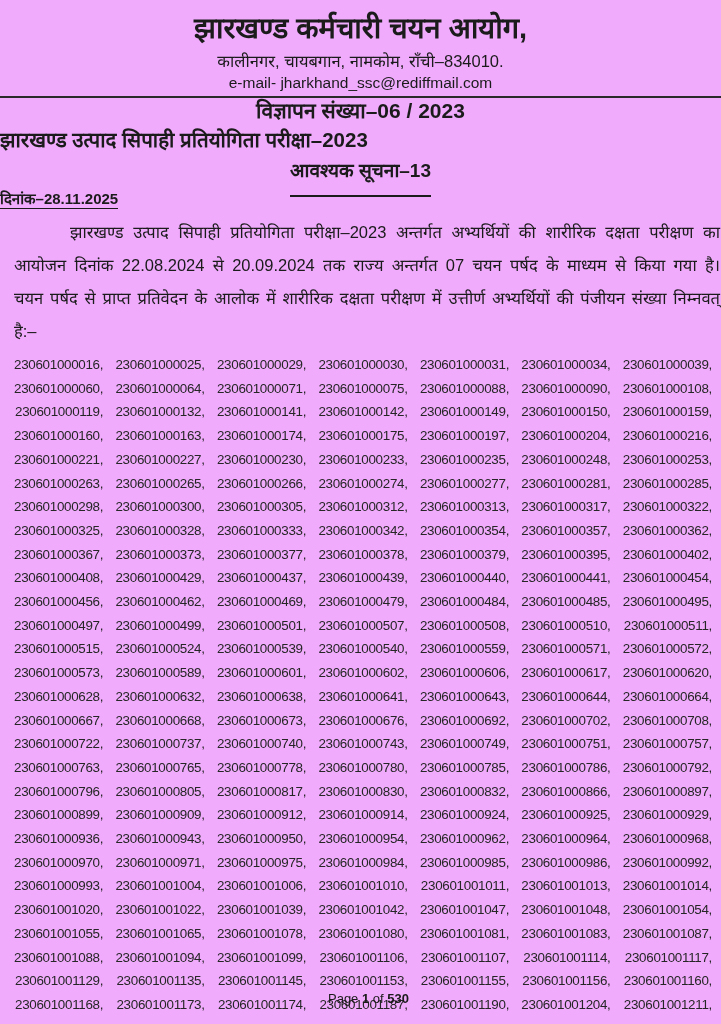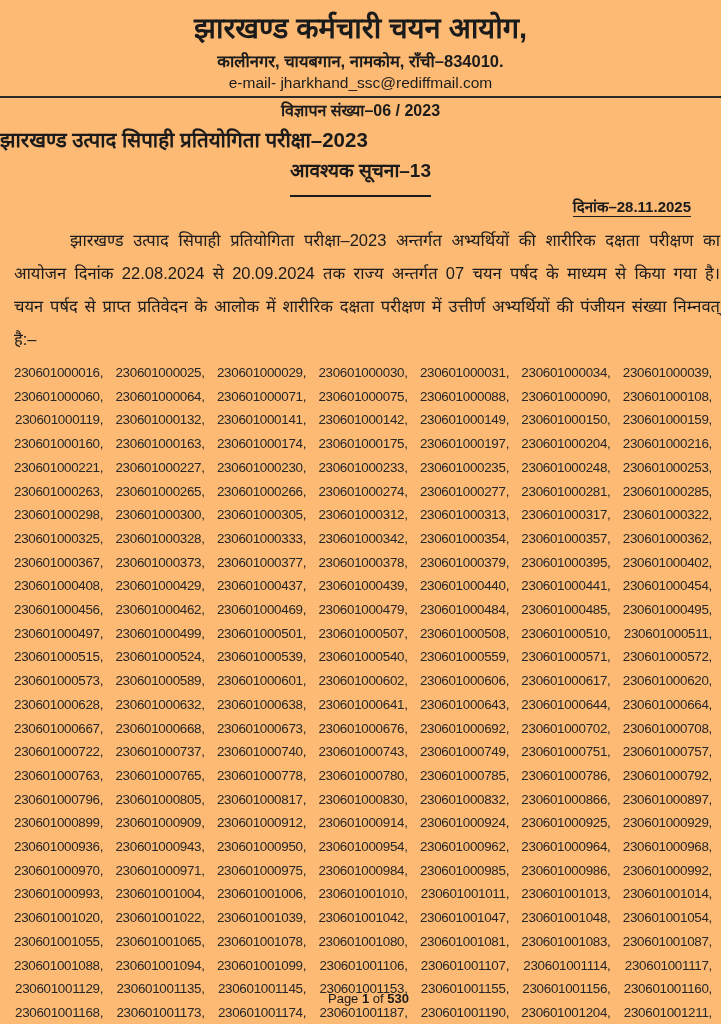--- a/index.html
+++ b/index.html
@@ -1,57 +1,57 @@
 <!DOCTYPE html>
 <html><head>
 <meta charset="utf-8">
 <style>
   html, body { margin: 0; padding: 0; background: #e8e8e8; }
   .page {
     position: relative;
     width: 721px;
     height: 1024px;
     margin: 0 auto;
-    background: #fdba74;
+    background: #f0abfc;
     color: #1b1b1b;
     font-family: "Liberation Sans", "DejaVu Sans", sans-serif;
     overflow: hidden;
     box-sizing: border-box;
   }
   .org-name {
     margin: 0;
     padding-top: 10px;
     text-align: center;
     font-size: 29px;
     font-weight: 700;
     line-height: 36px;
   }
   .org-address {
     margin-top: 5px;
     text-align: center;
     font-size: 16.5px;
-    font-weight: 700;
+    font-weight: 400;
     line-height: 20px;
   }
   .org-email {
     margin-top: 2px;
     text-align: center;
     font-size: 15.5px;
     font-weight: 400;
     line-height: 19px;
   }
   .rule {
     border: none;
     border-top: 2px solid #2a2a2a;
     margin: 4px 0 0 0;
   }
   .advert-no {
     margin-top: 1px;
     text-align: center;
-    font-size: 16px;
+    font-size: 21px;
     font-weight: 700;
     line-height: 24px;
   }
   .exam-title {
     margin-top: 3px;
     text-align: left;
     font-size: 20.5px;
     font-weight: 700;
     line-height: 27px;
   }
@@ -60,22 +60,21 @@
     text-align: center;
     font-size: 19px;
     font-weight: 700;
     line-height: 25px;
   }
   .notice-title span {
     border-bottom: 2px solid #1b1b1b;
     padding-bottom: 14px;
   }
   .date-line {
-    margin: 14px 30px 0 0;
-    text-align: right;
+    margin: 6px 30px 0 0;
     font-size: 15px;
     font-weight: 700;
     line-height: 20px;
   }
   .date-line span {
     border-bottom: 1.5px solid #1b1b1b;
     padding-bottom: 1px;
   }
   .intro-para {
     margin: 7px 1px 0 14px;

